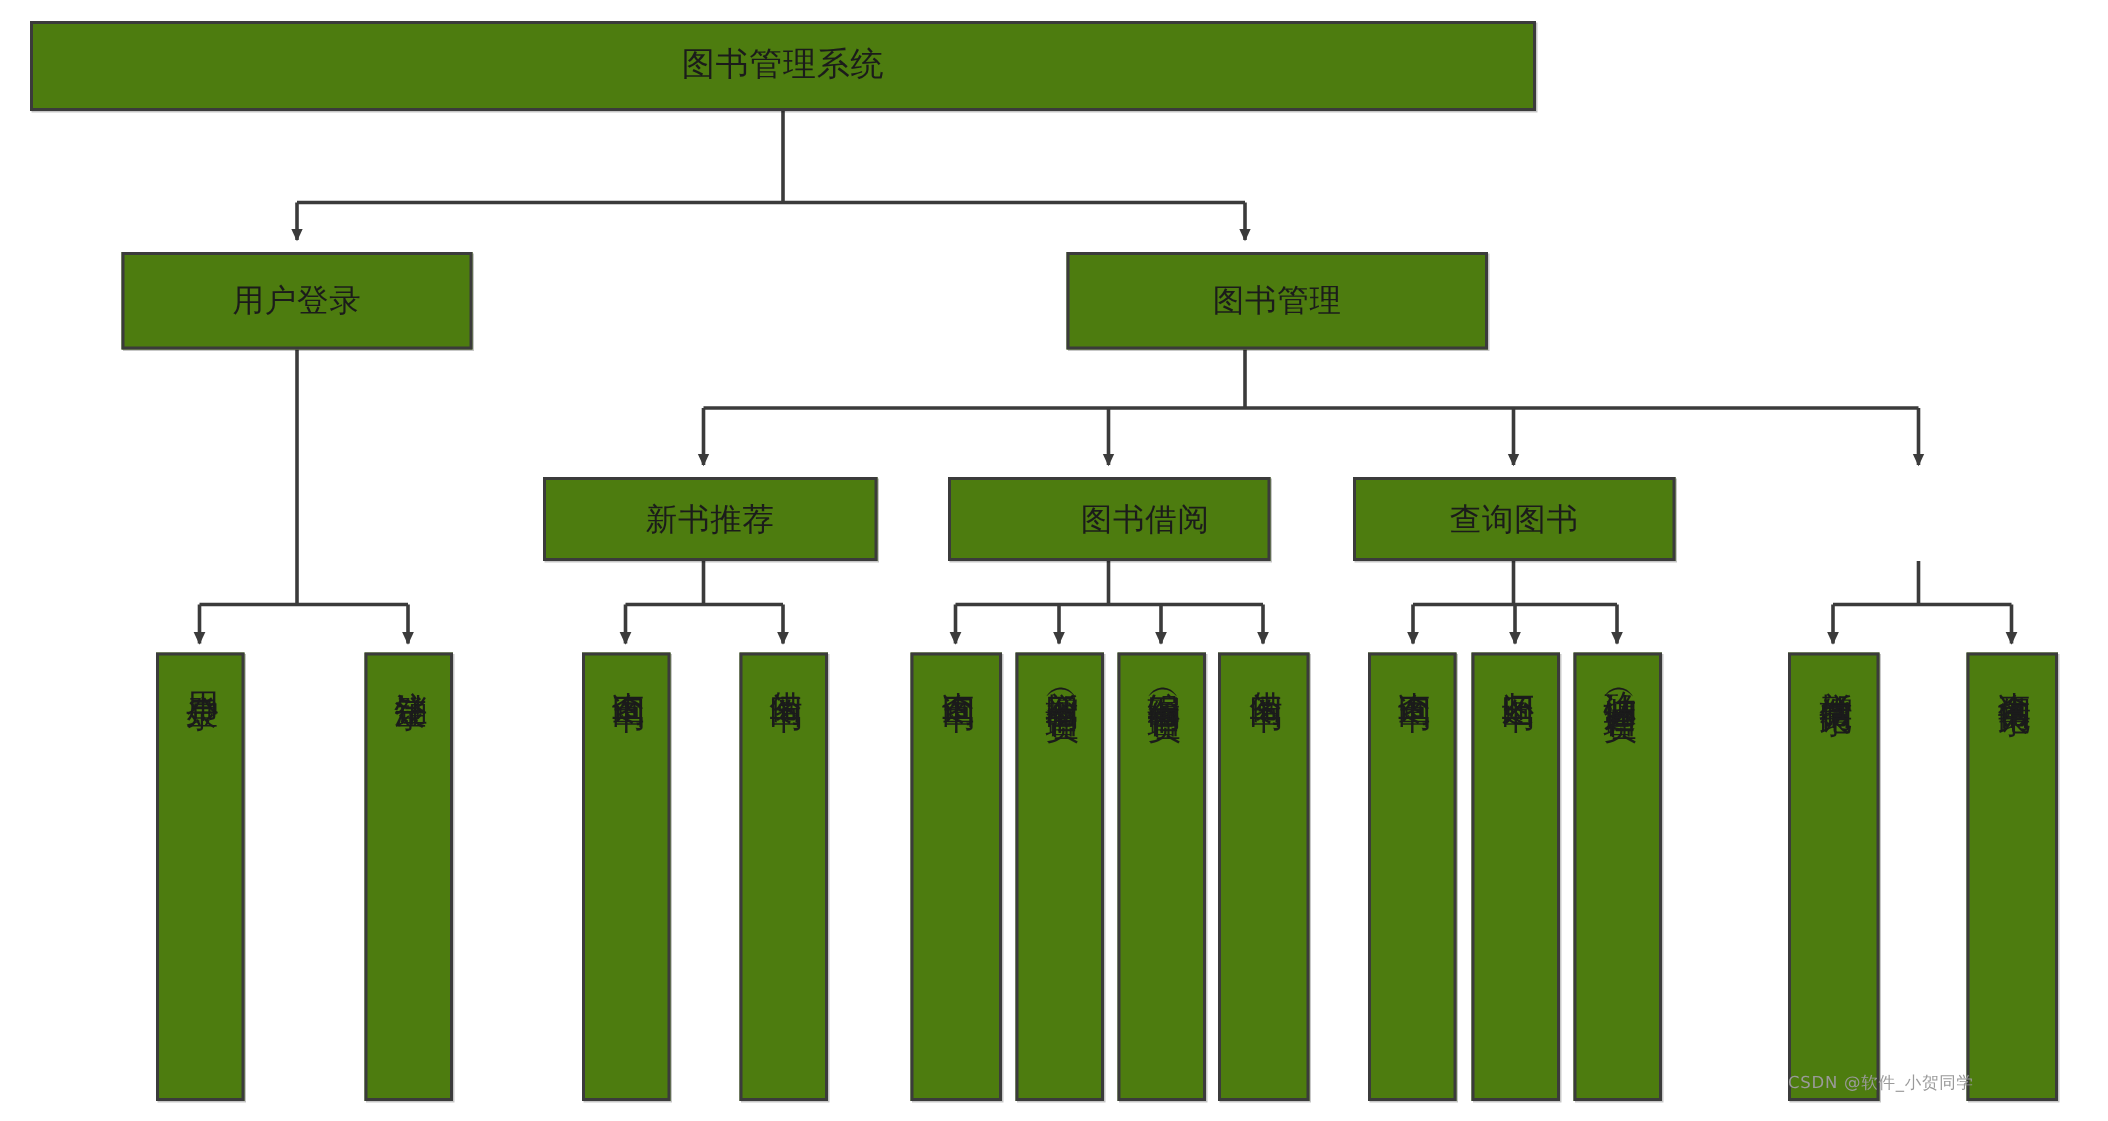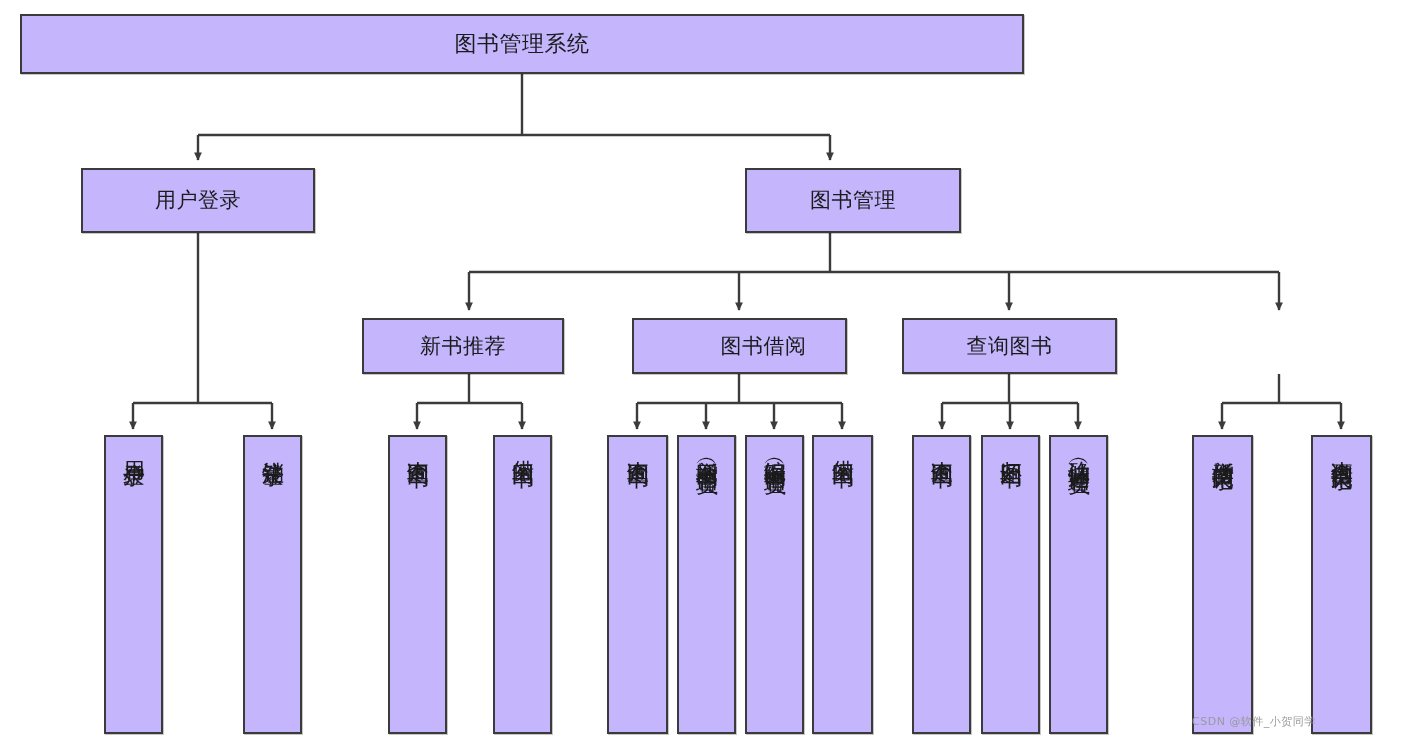--- a/index.html
+++ b/index.html
@@ -23,21 +23,21 @@
     position: absolute;
     left: 0;
     top: 0;
     width: 1405px;
     height: 747px;
     pointer-events: none;
   }
   .node {
     position: absolute;
     box-sizing: border-box;
-    background: #c4b5fd;
+    background: #4d7c0f;
     border: 2px solid #3b3b3b;
     display: flex;
     align-items: center;
     justify-content: center;
     box-shadow: 1px 1px 0 rgba(0,0,0,0.22);
     z-index: 2;
   }
   .node-label {
     display: block;
     text-align: center;
@@ -132,25 +132,25 @@
     </g>
   </svg>
 
   <div class="node horiz root" style="left:20px; top:14px; width:1004px; height:60px;">
     <span class="node-label">图书管理系统</span>
   </div>
 
   <div class="node horiz" style="left:81px; top:168px; width:234px; height:65px;">
     <span class="node-label">用户登录</span>
   </div>
-  <div class="node horiz" style="left:711px; top:168px; width:216px; height:65px;margin-left:34px;">
+  <div class="node horiz" style="left:711px; top:168px; width:281px; height:65px;">
     <span class="node-label">图书管理</span>
   </div>
 
-  <div class="node horiz" style="left:362px; top:318px; width:202px; height:56px;">
+  <div class="node horiz" style="left:362px; top:318px; width:223px; height:56px;">
     <span class="node-label">新书推荐</span>
   </div>
   <div class="node horiz" style="left:632px; top:318px; width:215px; height:56px;padding-left:48px;">
     <span class="node-label">图书借阅</span>
   </div>
   <div class="node horiz" style="left:902px; top:318px; width:215px; height:56px;">
     <span class="node-label">查询图书</span>
   </div>
 
   <div class="node vert" style="left:104px; top:435px; width:59px; height:299px;">

